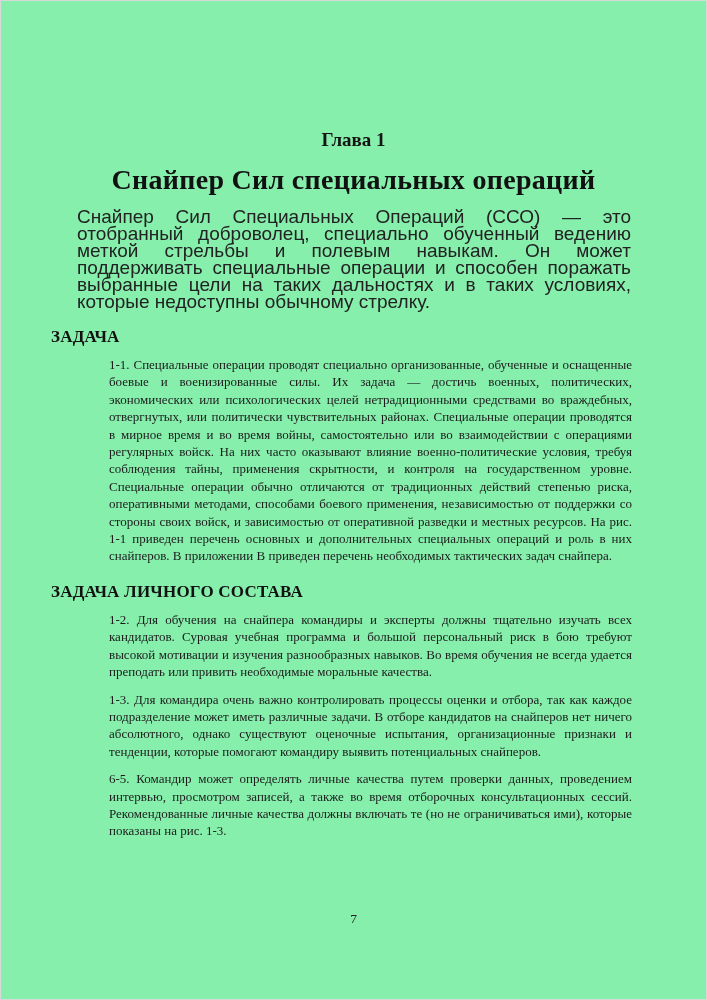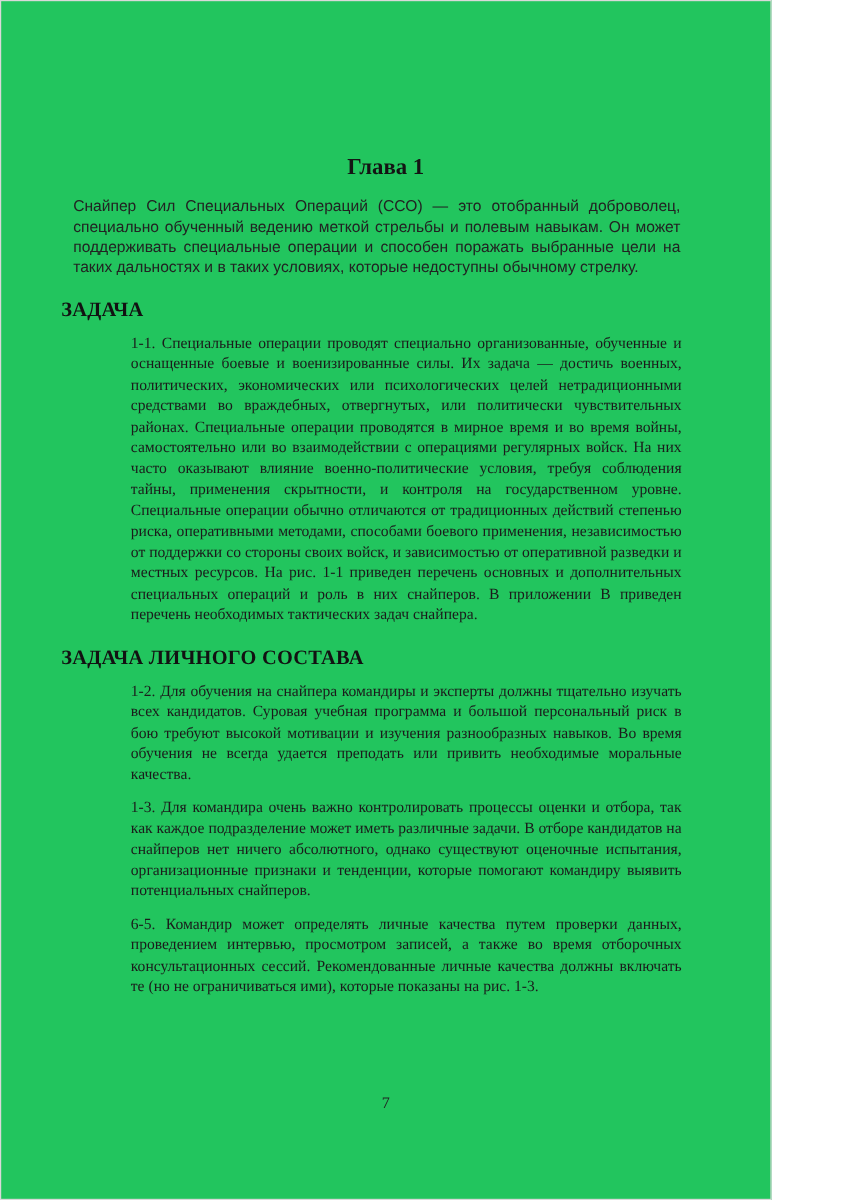--- a/index.html
+++ b/index.html
@@ -1,23 +1,23 @@
 <!DOCTYPE html>
 <html lang="ru"><head>
 <meta charset="utf-8">
 <style>
   * { margin: 0; padding: 0; box-sizing: border-box; }
   html, body { background: #ffffff; }
   body { width: 707px; height: 1000px; overflow: hidden; }
 
   .page {
     position: relative;
-    width: 643px;
+    width: 707px;
     height: 1000px;
-    background: #22c55e;
+    background: #86efac;
     border: 1px solid #d9d9d9;
     color: #1b1b1b;
     font-family: "Liberation Serif", serif;
   }
 
   .chapter-label {
     margin-top: 128px;
     text-align: center;
     font-family: "Liberation Serif", serif;
     font-weight: bold;
@@ -29,23 +29,23 @@
     margin-top: 13px;
     text-align: center;
     font-family: "Liberation Serif", serif;
     font-weight: bold;
     font-size: 28px;
     letter-spacing: 0.3px;
     color: #111111;
   }
 
   .intro {
-    margin: 12px 75px 0 60px;
+    margin: 12px 75px 0 76px;
     font-family: "Liberation Sans", sans-serif;
-    font-size: 13px;
+    font-size: 19px;
     line-height: 17px;
     text-align: justify;
     color: #222222;
   }
 
   .section-heading {
     margin: 17px 0 0 50px;
     font-family: "Liberation Serif", serif;
     font-weight: bold;
     font-size: 17px;
@@ -75,20 +75,21 @@
     color: #222222;
   }
 </style>
 </head>
 <body>
 
 <div class="page">
 
   <div class="chapter-label">Глава 1</div>
 
+  <h1 class="chapter-title">Снайпер Сил специальных операций</h1>
 
   <p class="intro">Снайпер Сил Специальных Операций (ССО) — это отобранный доброволец, специально обученный ведению меткой стрельбы и полевым навыкам. Он может поддерживать специальные операции и способен поражать выбранные цели на таких дальностях и в таких условиях, которые недоступны обычному стрелку.</p>
 
   <h2 class="section-heading">ЗАДАЧА</h2>
 
   <p class="body-para">1-1. Специальные операции проводят специально организованные, обученные и оснащенные боевые и военизированные силы. Их задача — достичь военных, политических, экономических или психологических целей нетрадиционными средствами во враждебных, отвергнутых, или политически чувствительных районах. Специальные операции проводятся в мирное время и во время войны, самостоятельно или во взаимодействии с операциями регулярных войск. На них часто оказывают влияние военно-политические условия, требуя соблюдения тайны, применения скрытности, и контроля на государственном уровне. Специальные операции обычно отличаются от традиционных действий степенью риска, оперативными методами, способами боевого применения, независимостью от поддержки со стороны своих войск, и зависимостью от оперативной разведки и местных ресурсов. На рис. 1-1 приведен перечень основных и дополнительных специальных операций и роль в них снайперов. В приложении В приведен перечень необходимых тактических задач снайпера.</p>
 
   <h2 class="section-heading">ЗАДАЧА ЛИЧНОГО СОСТАВА</h2>
 
   <p class="body-para">1-2. Для обучения на снайпера командиры и эксперты должны тщательно изучать всех кандидатов. Суровая учебная программа и большой персональный риск в бою требуют высокой мотивации и изучения разнообразных навыков. Во время обучения не всегда удается преподать или привить необходимые моральные качества.</p>

